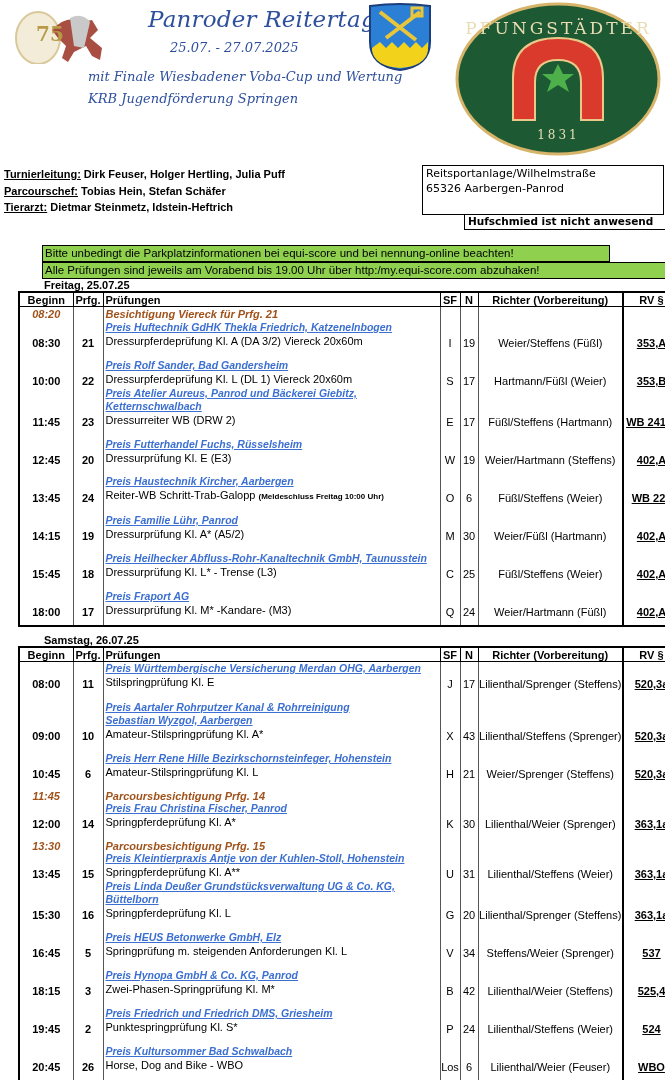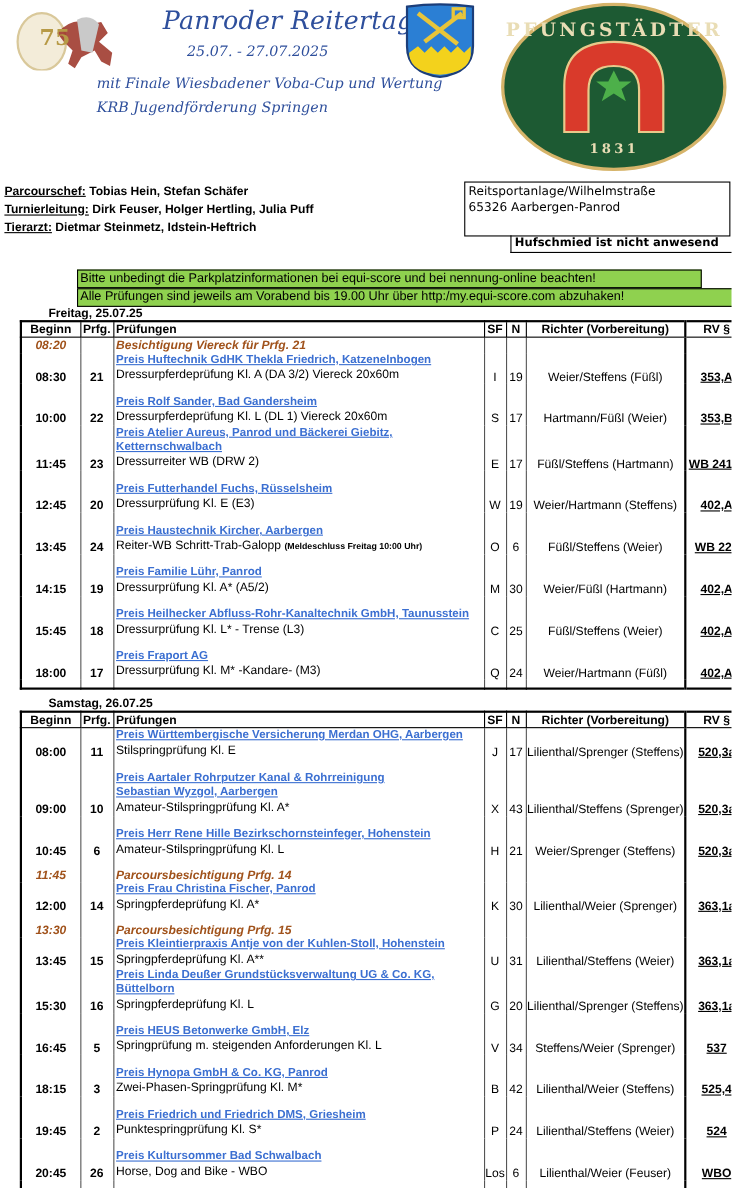--- a/index.html
+++ b/index.html
@@ -7,30 +7,30 @@
   .abs{position:absolute;}
   
   .title{font-family:"DejaVu Serif",serif;font-style:italic;color:#2e4f9c;}
   .t1{left:148px;top:6px;font-size:23px;letter-spacing:0.2px;}
   .t2{left:170px;top:40px;font-size:13px;}
   .t3{left:88px;top:69px;font-size:13px;}
   .t4{left:88px;top:91px;font-size:13px;}
   
   .logo75{left:12px;top:8px;width:100px;height:56px;}
   .crest{left:368px;top:2px;width:64px;height:70px;}
-  .beer{left:455px;top:2px;width:207px;height:155px;font-weight:bold;}
+  .beer{left:455px;top:2px;width:207px;height:155px;}
   
   .info{left:4px;top:166px;font-size:11px;font-weight:bold;line-height:16.5px;}
   .info .lbl{text-decoration:underline;}
   .navi{left:422px;top:165px;width:240px;height:48px;border:1.5px solid #000;font-family:"DejaVu Sans",sans-serif;}
   .navi .h{font-size:14px;text-decoration:underline;padding-left:3px;line-height:18px;}
   .navi .l{font-size:11px;padding-left:3px;line-height:15px;}
   .huf{left:464px;top:214px;width:198px;height:15px;border:1.5px solid #000;border-top:none;font-family:"DejaVu Sans",sans-serif;font-size:10.5px;font-weight:bold;padding-left:3px;line-height:15px;}
   
-  .notice{background:#8fd14f;border:1.5px solid #000;font-size:11.5px;font-family:"Liberation Sans",sans-serif;padding-left:2px;line-height:15px;height:15px;margin-left:28px;}
+  .notice{background:#8fd14f;border:1.5px solid #000;font-size:11.5px;font-family:"Liberation Sans",sans-serif;padding-left:2px;line-height:15px;height:15px;}
   .n1{left:42px;top:245px;width:564px;}
   .n2{left:42px;top:262px;width:620px;}
   
   .day{font-size:11px;font-weight:bold;left:4px;padding-left:40px;}
   
   table.sched{position:absolute;left:1px;width:663px;border-collapse:collapse;table-layout:fixed;border:2px solid #000;margin-left:17px;}
   table.sched th{font-size:11px;font-weight:bold;border:1px solid #000;border-bottom:1.5px solid #000;height:13px;padding:0;line-height:12px;}
   table.sched td{border-left:1px solid #555;border-right:1px solid #555;padding:0;vertical-align:bottom;font-size:11px;}
   table.sched td.rv{border-left:2px solid #000;}
   table.sched th.rvh{border-left:2px solid #000;}
@@ -38,21 +38,21 @@
   .c-prfg{width:30px;text-align:center;}
   .c-pruef{width:336px;text-align:left;padding-left:2px !important;}
   .c-sf{width:20px;text-align:center;}
   .c-n{width:18px;text-align:center;}
   .c-richter{width:144px;text-align:center;}
   .c-rv{width:56px;text-align:center;}
   th.c-pruef{text-align:left;}
   .time{font-weight:bold;}
   .num{font-weight:bold;}
   .rvval{font-weight:bold;font-size:10.5px;text-decoration:underline;}
-  .sponsor{color:#3b6fd1;font-weight:bold;text-decoration:underline;font-size:10.5px;display:block;line-height:13px;}
+  .sponsor{color:#3b6fd1;font-style:italic;font-weight:bold;text-decoration:underline;font-size:10.5px;display:block;line-height:13px;}
   .event{display:block;line-height:15px;}
   .note{font-weight:bold;font-size:8px;}
   .brown{color:#a0521b;font-style:italic;font-weight:bold;}
   tr.inspect td{vertical-align:middle;height:14px;}
 </style>
 </head>
 <body>
 
 <div class="abs logo75">
   <svg width="100" height="56" viewBox="0 0 100 56">
@@ -82,22 +82,22 @@
   <svg width="207" height="155" viewBox="0 0 207 155">
     <ellipse cx="103" cy="77" rx="101" ry="75" fill="#1d5a33" stroke="#d6b46a" stroke-width="3"></ellipse>
     <path d="M58 118 L58 76 Q58 36 103 36 Q148 36 148 76 L148 118 L126 118 L126 80 Q126 58 103 58 Q80 58 80 80 L80 118 Z" fill="#d93a2b" stroke="#e8c98a" stroke-width="2"></path>
     <polygon points="103,62 108,72 119,72 110,79 114,90 103,83 92,90 96,79 87,72 98,72" fill="#4db04a"></polygon>
   </svg>
   <span class="abs" style="left:0;top:16px;width:207px;text-align:center;font-family:'DejaVu Serif',serif;font-size:17px;color:#e9ddb5;letter-spacing:3px;">PFUNGSTÄDTER</span>
   <span class="abs" style="left:0;top:126px;width:207px;text-align:center;font-family:'DejaVu Serif',serif;font-size:12px;color:#e9ddb5;letter-spacing:3px;">1831</span>
 </div>
 
 <div class="abs info">
+  <div><span class="lbl">Turnierleitung:</span><span> </span><span>Dirk Feuser, Holger Hertling, Julia Puff</span></div>
   <div><span class="lbl">Parcourschef:</span><span> </span><span>Tobias Hein, Stefan Schäfer</span></div>
-  <div><span class="lbl">Turnierleitung:</span><span> </span><span>Dirk Feuser, Holger Hertling, Julia Puff</span></div>
   <div><span class="lbl">Tierarzt:</span><span> </span><span>Dietmar Steinmetz, Idstein-Heftrich</span></div>
 </div>
 
 <div class="abs navi">
   <div class="l">Reitsportanlage/Wilhelmstraße</div>
   <div class="l">65326 Aarbergen-Panrod</div>
 </div>
 <div class="abs huf">Hufschmied ist nicht anwesend</div>
 
 <div class="abs notice n1">Bitte unbedingt die Parkplatzinformationen bei equi-score und bei nennung-online beachten!</div>

